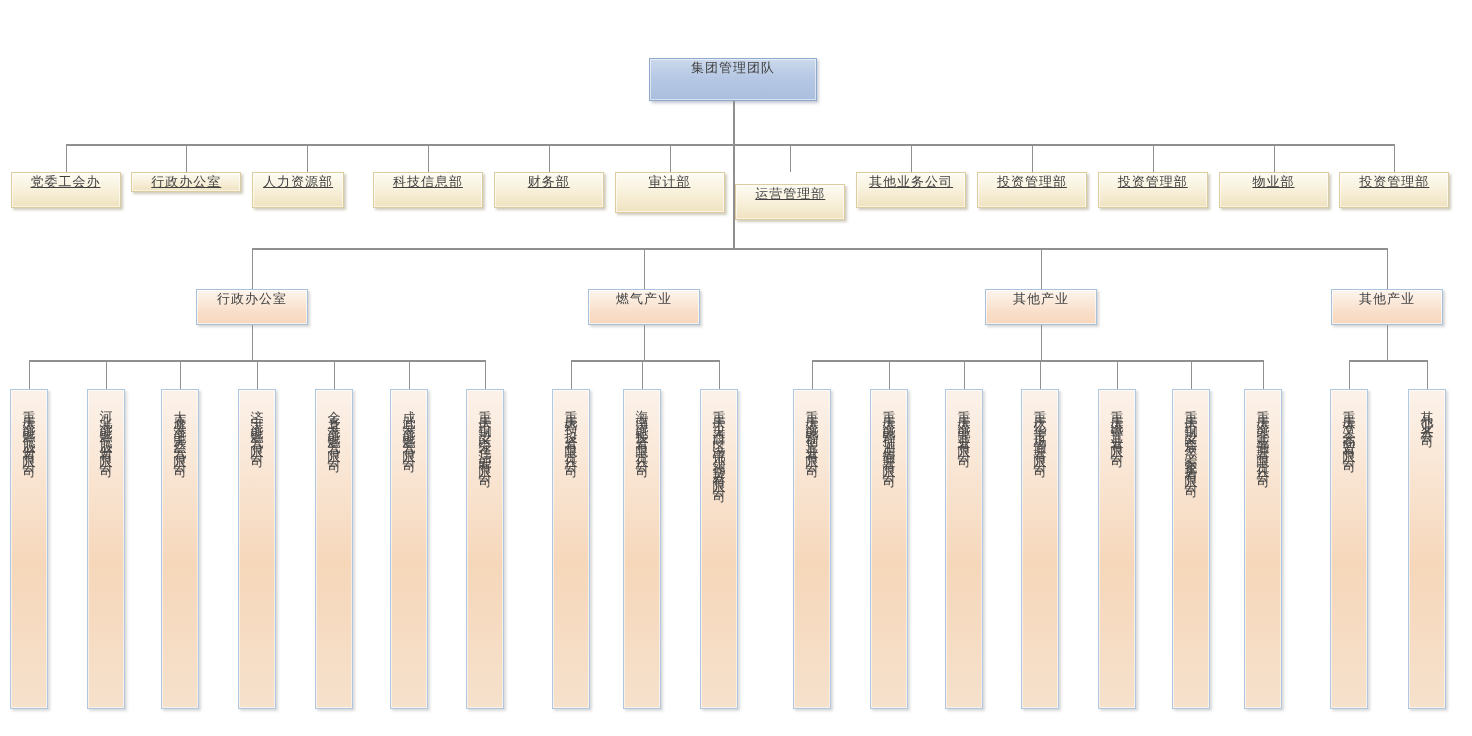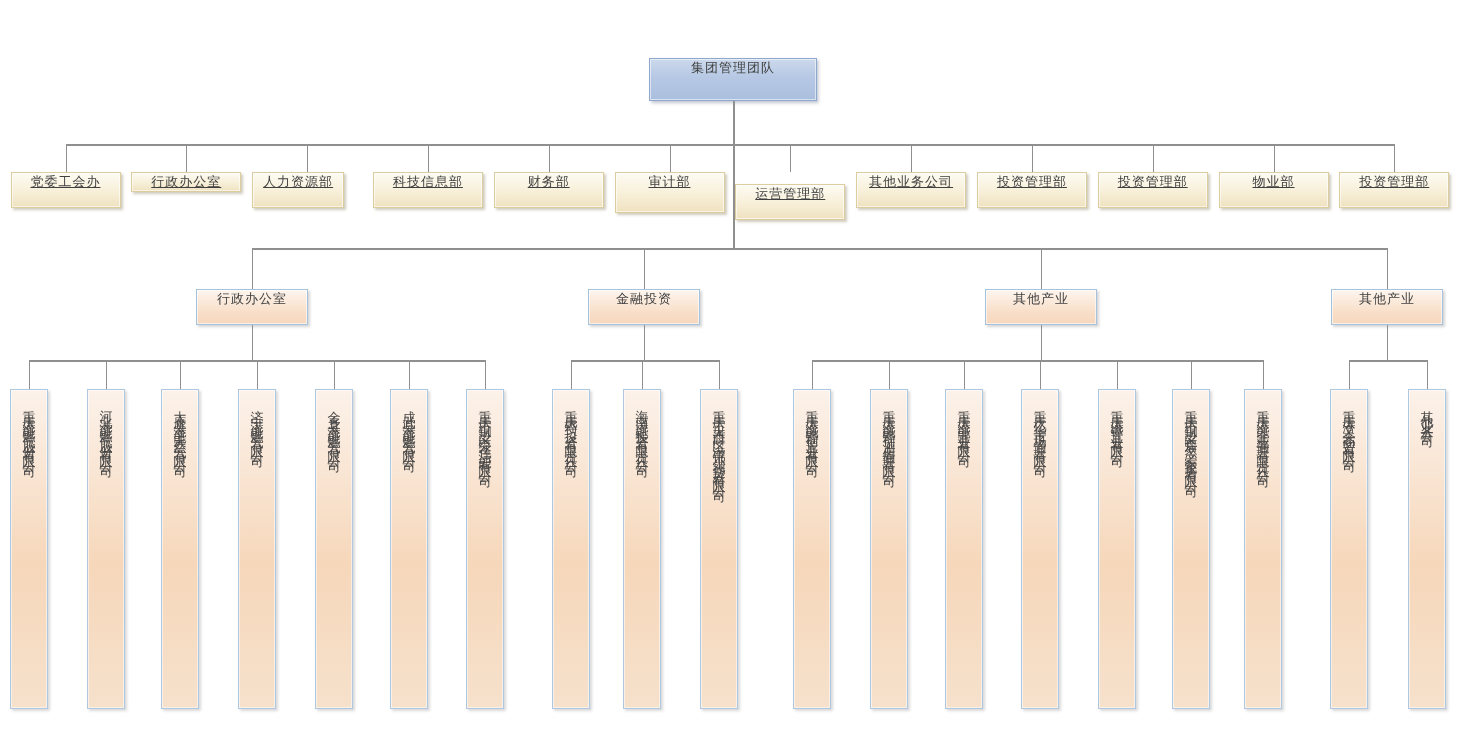--- a/index.html
+++ b/index.html
@@ -118,21 +118,21 @@
     <div class="line" style="left: 409px; top: 360px; width: 1px; height: 29px;"></div>
     <div class="node company-box" style="left: 390px; top: 389px; width: 38px; height: 320px;">
       <span class="vtext">成武县潜能燃气有限公司</span>
     </div>
     <div class="line" style="left: 485px; top: 360px; width: 1px; height: 29px;"></div>
     <div class="node company-box" style="left: 466px; top: 389px; width: 38px; height: 320px;">
       <span class="vtext">重庆市铜梁区绿色洁能有限公司</span>
     </div>
     <div class="line" style="left: 644px; top: 248px; width: 1px; height: 41px;"></div>
     <div class="node cat-box" style="left: 588px; top: 289px; width: 112px; height: 36px;">
-      <span>金融投资</span>
+      <span>燃气产业</span>
     </div>
     <div class="line" style="left: 644px; top: 325px; width: 1px; height: 36px;"></div>
     <div class="line" style="left: 571px; top: 360px; width: 148px; height: 1.5px;"></div>
     <div class="line" style="left: 571px; top: 360px; width: 1px; height: 29px;"></div>
     <div class="node company-box" style="left: 552px; top: 389px; width: 38px; height: 320px;">
       <span class="vtext">重庆铧匀投资有限责任公司</span>
     </div>
     <div class="line" style="left: 642px; top: 360px; width: 1px; height: 29px;"></div>
     <div class="node company-box" style="left: 623px; top: 389px; width: 38px; height: 320px;">
       <span class="vtext">海南潜能投资有限责任公司</span>

